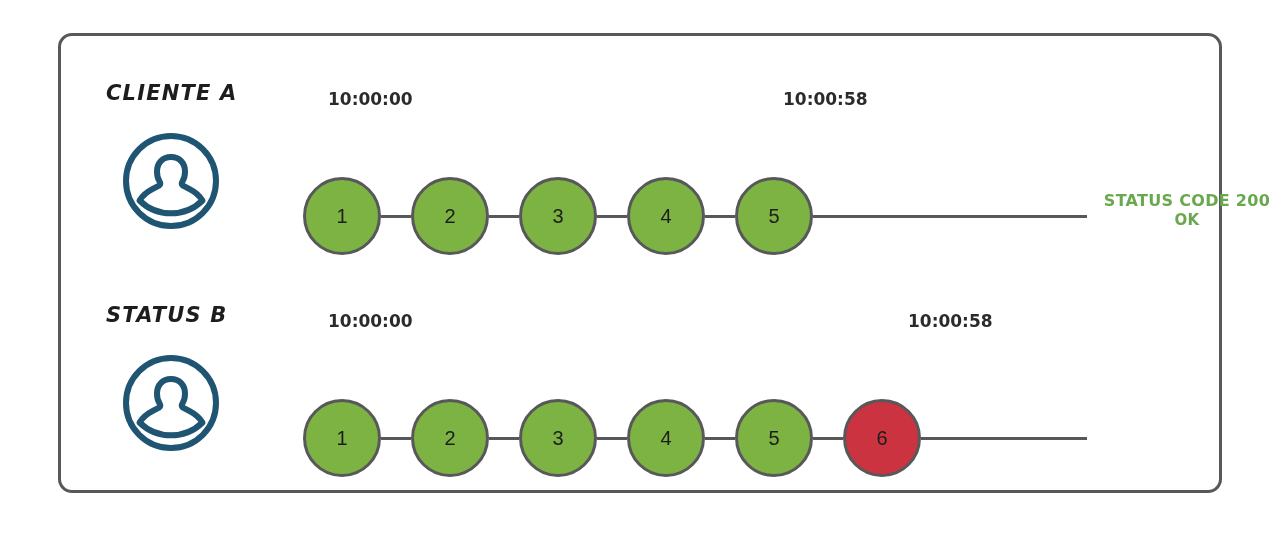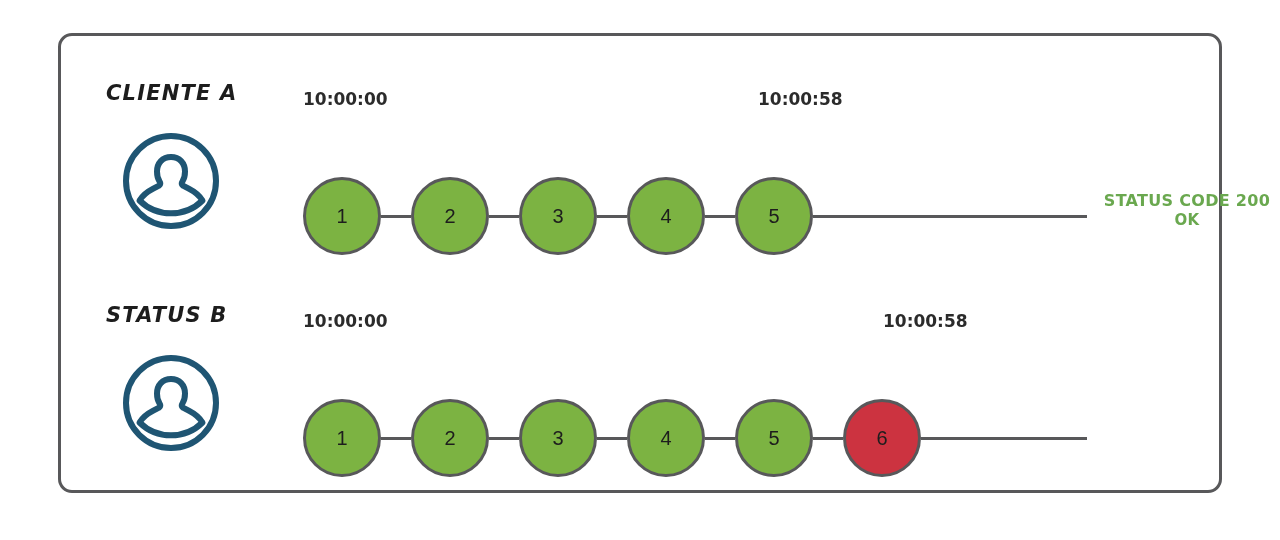--- a/index.html
+++ b/index.html
@@ -60,20 +60,21 @@
   }
 
   .timestamp {
     position: absolute;
     font-family: "DejaVu Sans", sans-serif;
     font-size: 17px;
     font-weight: 700;
     color: #2b2b2b;
     white-space: nowrap;
     top: 53px;
+    margin-left: 25px;
   }
   .ts-start { left: 242px; }
   #ts-a-end { left: 697px; }
   #ts-b-end { left: 822px; }
 
   .track {
     position: absolute;
     top: 141px;
     left: 242px;
     height: 78px;

